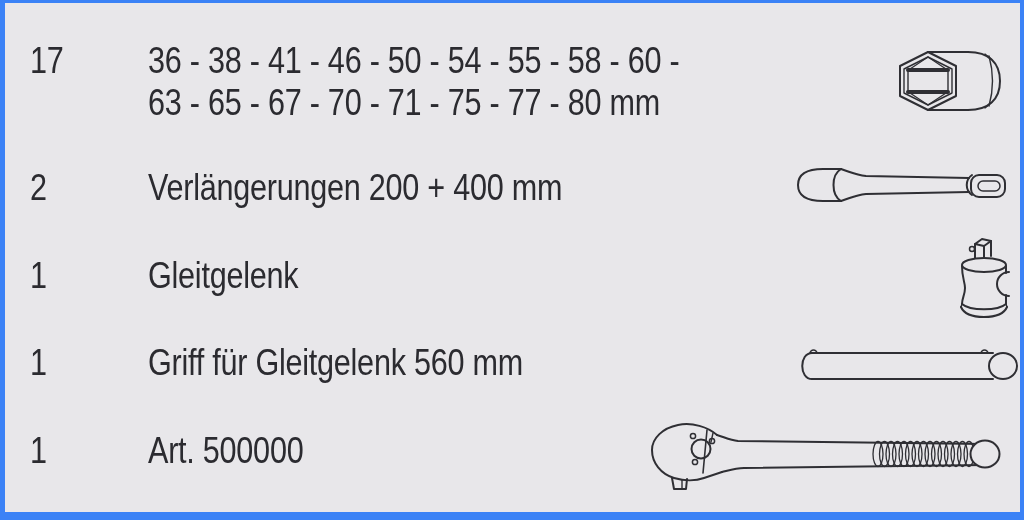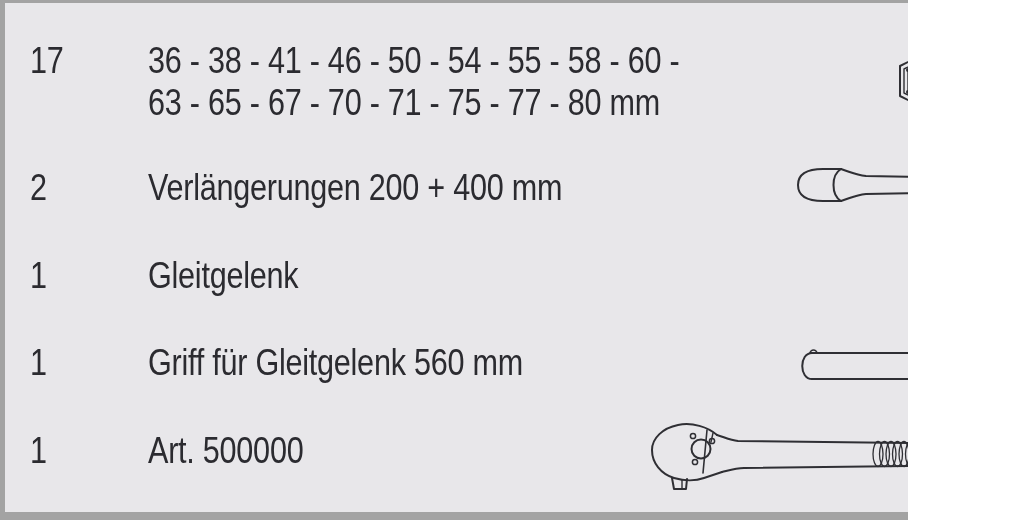--- a/index.html
+++ b/index.html
@@ -1,18 +1,18 @@
 <!DOCTYPE html>
 <html><head>
 <meta charset="utf-8">
 <style>
   html,body{margin:0;padding:0;background:#ffffff;}
   .stage{
-    position:relative;width:908px;height:520px;overflow:hidden;
-    background:#a3a3a3;
+    position:relative;width:1024px;height:520px;overflow:hidden;
+    background:#3b82f6;
     font-family:"Liberation Sans","DejaVu Sans",sans-serif;
     color:#2b2b30;
   }
   .panel{
     position:absolute;left:5px;top:3px;width:1015px;height:509px;
     background:#e8e7ea;
   }
   .qty,.desc{
     position:absolute;
     font-size:36px;line-height:42px;font-weight:400;

